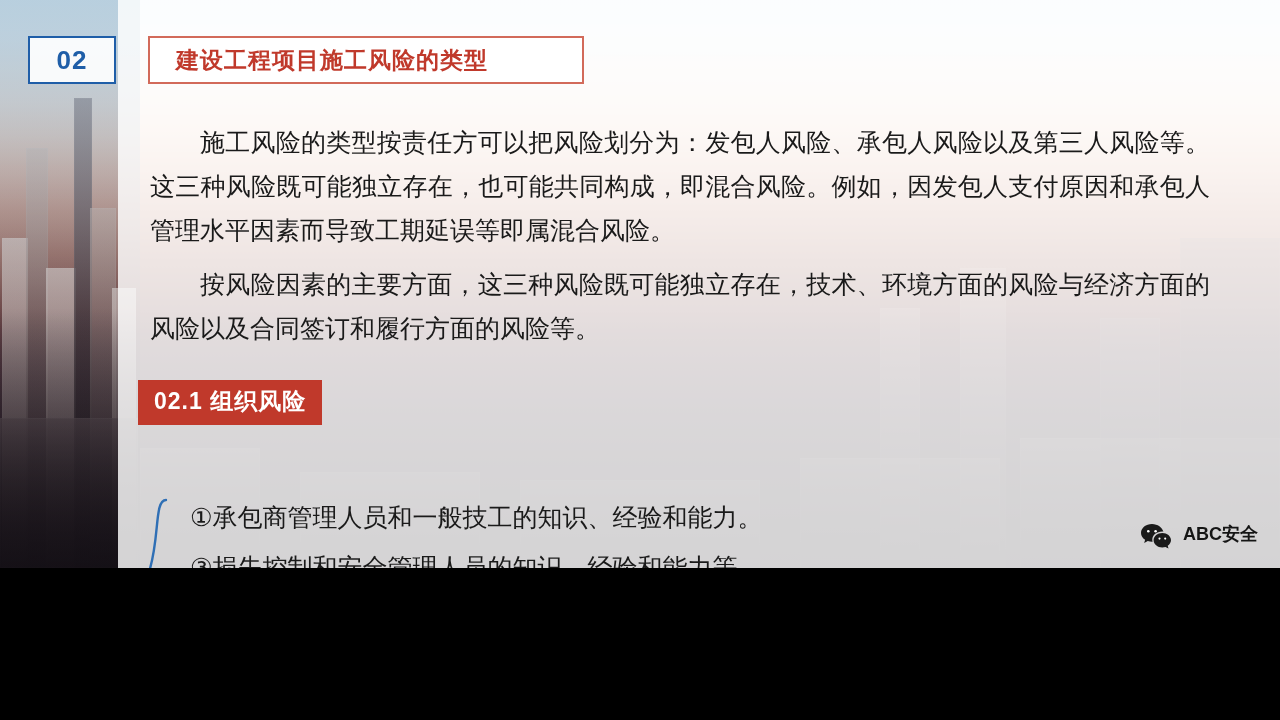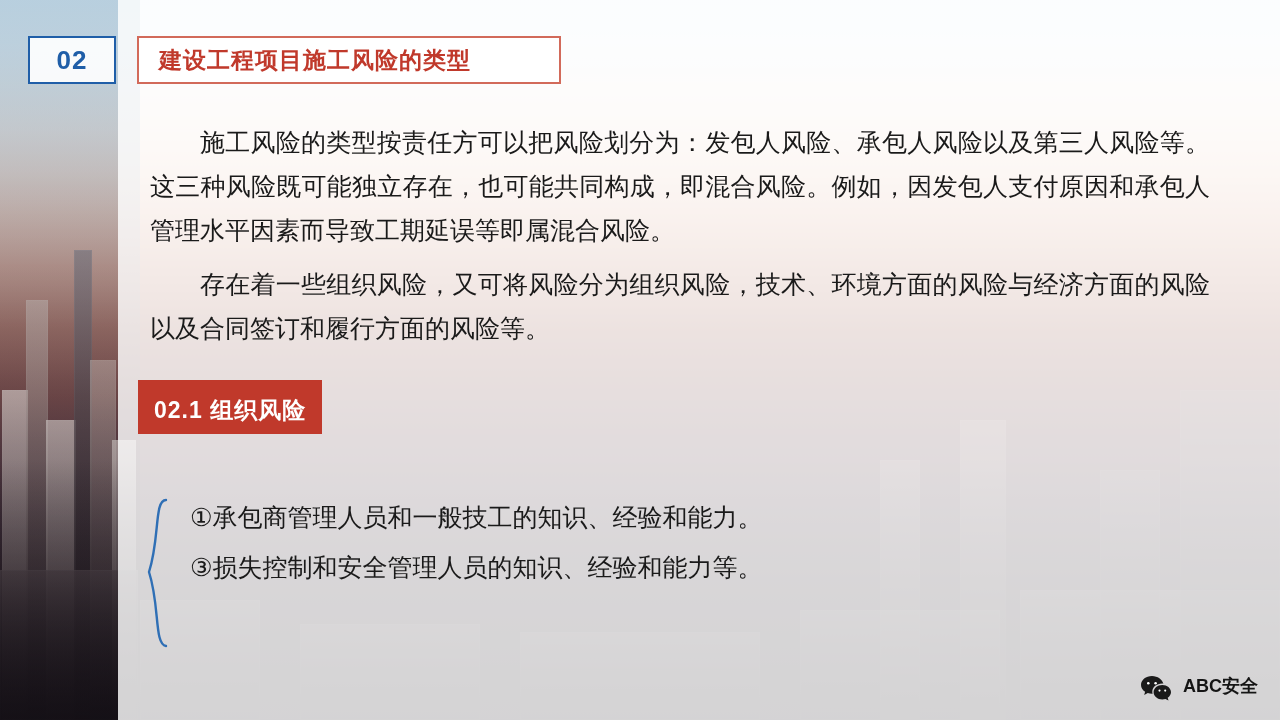--- a/index.html
+++ b/index.html
@@ -3,21 +3,21 @@
 <meta charset="utf-8">
 <style>
   html, body {
     margin: 0;
     padding: 0;
     background: #000;
   }
   .slide {
     position: relative;
     width: 1280px;
-    height: 720px;
+    height: 568px;
     overflow: hidden;
     font-family: "Liberation Sans", "DejaVu Sans", sans-serif;
     background: #1b2a3a;
   }
 
   
   .bg {
     position: absolute;
     inset: 0;
     background:
@@ -100,30 +100,30 @@
     background: rgba(255,255,255,.9);
     color: #1f5ea8;
     font-size: 26px;
     font-weight: bold;
     display: flex;
     align-items: center;
     justify-content: center;
     letter-spacing: 1px;
   }
   .title-box {
-    margin-left: 21px;
+    margin-left: 32px;
     min-width: 380px;
     border: 2px solid #d26a5a;
     background: rgba(255,255,255,.9);
     color: #c0392b;
     font-size: 23px;
     font-weight: bold;
     display: flex;
     align-items: center;
-    padding: 0 20px;
+    padding: 0 26px;
     letter-spacing: 1px;
   }
 
   
   .para {
     position: absolute;
     left: 20px;
     width: 1060px;
     color: #1a1a1a;
     font-size: 25px;
@@ -136,21 +136,21 @@
   #para2 { top: 262px; }
 
   .subhead {
     position: absolute;
     left: 20px;
     top: 380px;
     background: #c0392b;
     color: #fff;
     font-size: 23px;
     font-weight: bold;
-    padding: 15px 16px 8px 16px;
+    padding: 6px 16px 8px 16px;
     letter-spacing: 1px;
   }
 
   #para3 {
     top: 436px;
   }
 
   
   .list-wrap {
     position: absolute;
@@ -225,21 +225,21 @@
 
   <div class="content">
     <div class="content-inner">
 
       <div class="header">
         <div class="num-box">02</div>
         <div class="title-box">建设工程项目施工风险的类型</div>
       </div>
 
       <div class="para" id="para1">施工风险的类型按责任方可以把风险划分为：发包人风险、承包人风险以及第三人风险等。这三种风险既可能独立存在，也可能共同构成，即混合风险。例如，因发包人支付原因和承包人管理水平因素而导致工期延误等即属混合风险。</div>
-      <div class="para" id="para2">存在着一些组织风险，又可将风险分为组织风险，技术、环境方面的风险与经济方面的风险以及合同签订和履行方面的风险等。</div>
+      <div class="para" id="para2">按风险因素的主要方面，这三种风险既可能独立存在，技术、环境方面的风险与经济方面的风险以及合同签订和履行方面的风险等。</div>
 
       <div class="subhead">02.1 组织风险</div>
 
 
       <div class="list-wrap">
         <svg class="brace" viewBox="0 0 22 150">
           <path d="M20 2 C8 2, 14 40, 3 74 C14 108, 8 146, 20 148" fill="none" stroke="#2f6fb5" stroke-width="2.4" stroke-linecap="round"></path>
         </svg>
         <div class="list-items">
           <div class="list-item">①承包商管理人员和一般技工的知识、经验和能力。</div>

